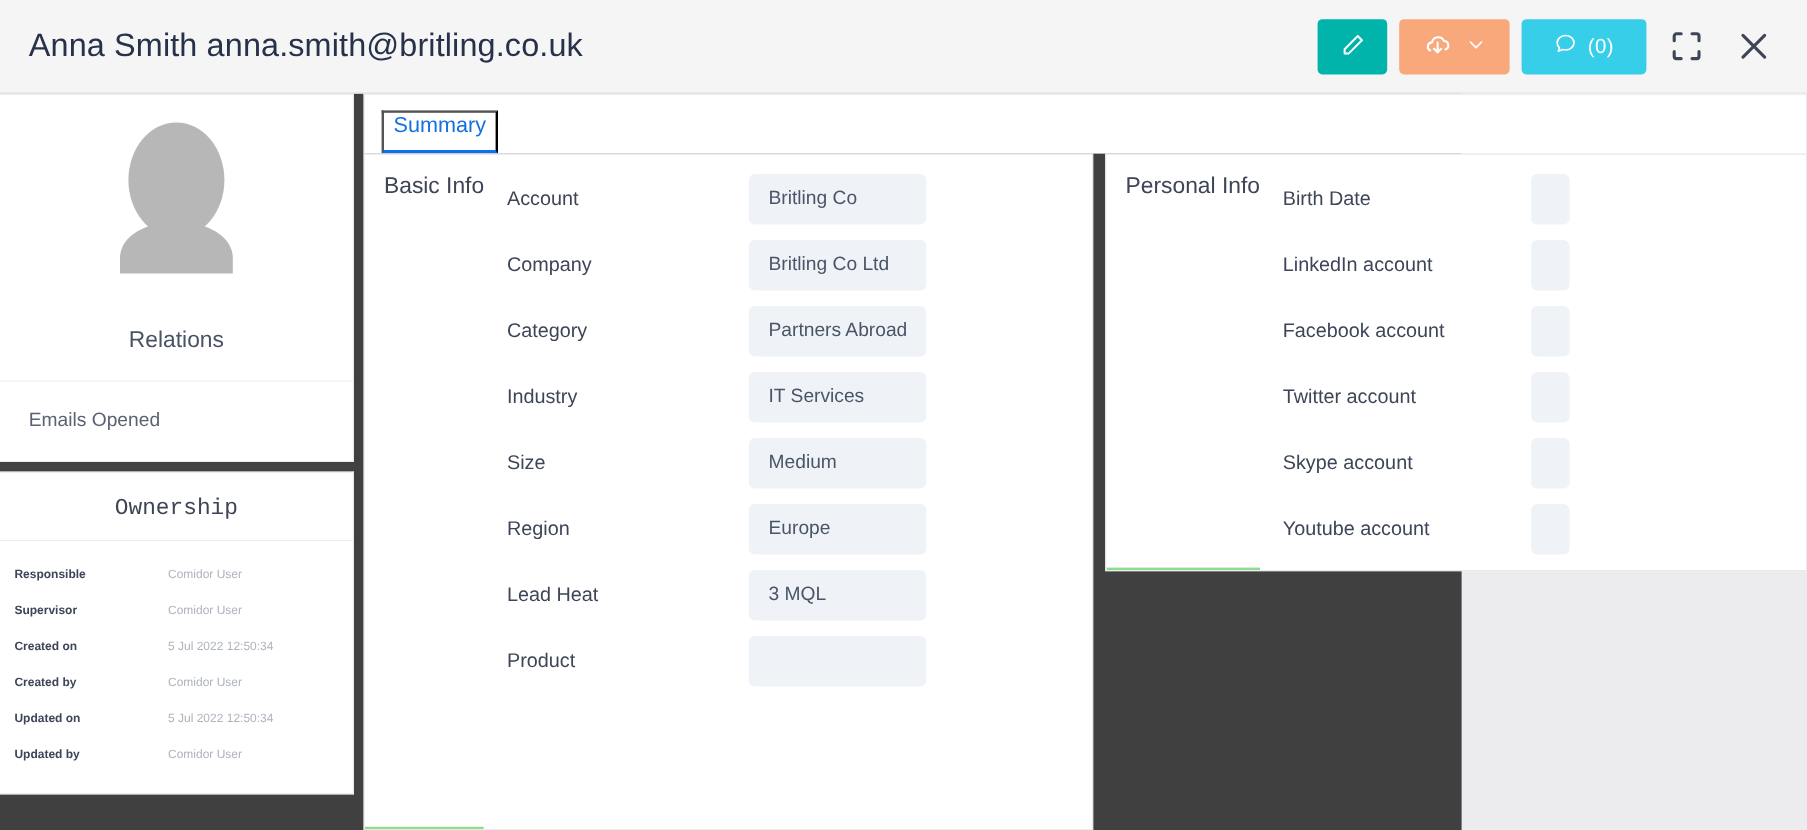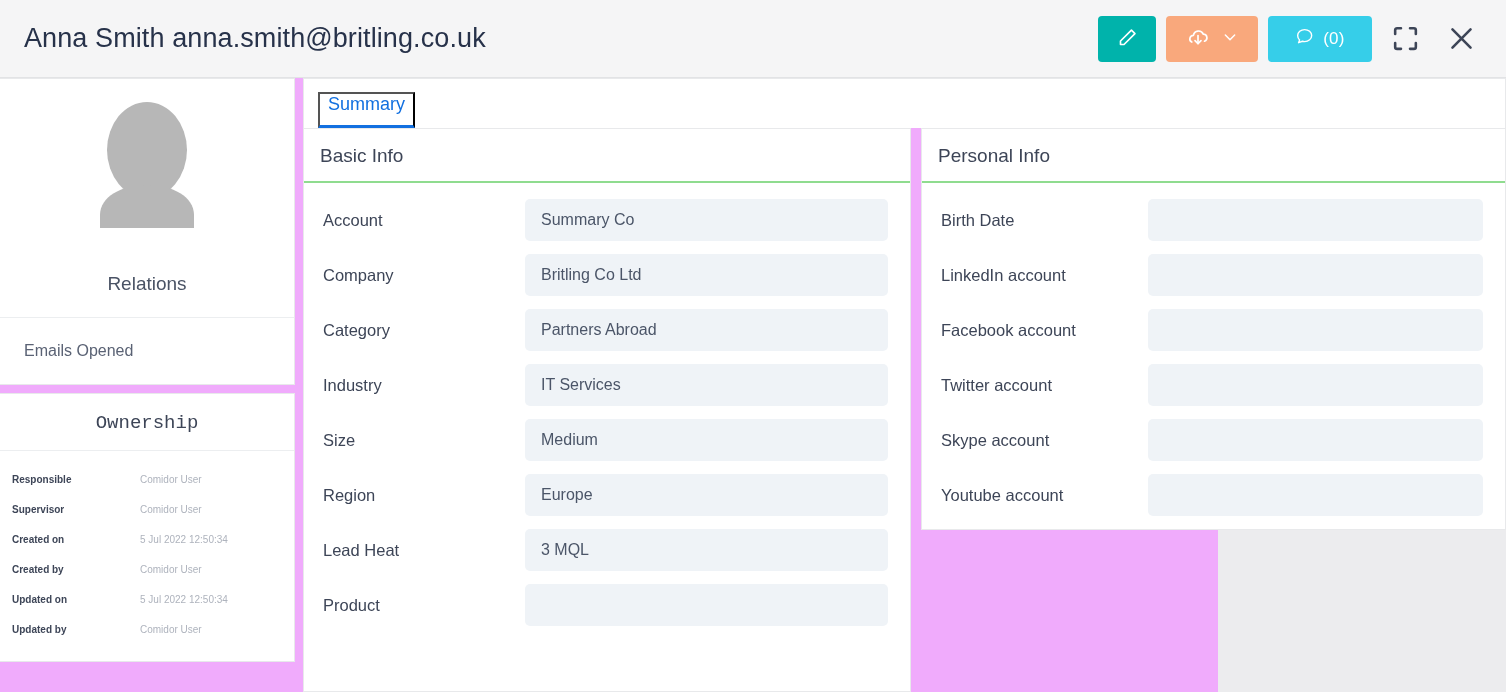--- a/index.html
+++ b/index.html
@@ -11,21 +11,21 @@
     background: #ececee;
     font-family: "Liberation Sans", sans-serif;
     color: #3d4557;
   }
 
   
   .app {
     position: relative;
     width: 1218px;
     height: 692px;
-    background: #f0abfc;
+    background: #404040;
   }
 
   
   .header {
     position: absolute;
     top: 0; left: 0;
     width: 1506px;
     height: 78px;
     background: #f5f5f6;
     border-bottom: 1px solid #e2e3e5;
@@ -188,21 +188,21 @@
     gap: 10px;
     min-height: 0;
   }
   .col-left  { width: 608px; flex: 0 0 608px; display:flex; flex-direction: column; }
   .col-right { flex: 1 1 auto; display: flex; flex-direction: column; gap: 11px; min-width: 0; }
 
   .panel {
     background: #ffffff;
     border: 1px solid #e8e9eb;
     display: flex;
-    flex-direction: column;
+    flex-direction: row;
     overflow: hidden;
   }
   .panel-header {
     font-size: 19px;
     color: #3d4557;
     padding: 16px 0 14px 16px;
     border-bottom: 2px solid #8fdc8f;
   }
   .panel-body {
     padding: 16px 0 0 1px;
@@ -370,21 +370,21 @@
 
       <div class="panels">
 
         <div class="col-left">
           <div class="panel grow">
             <div class="panel-header">Basic Info</div>
             <div class="panel-body">
 
               <div class="field-row">
                 <div class="field-label">Account</div>
-                <div class="field-value">Summary Co</div>
+                <div class="field-value">Britling Co</div>
               </div>
               <div class="field-row">
                 <div class="field-label">Company</div>
                 <div class="field-value">Britling Co Ltd</div>
               </div>
               <div class="field-row">
                 <div class="field-label">Category</div>
                 <div class="field-value">Partners Abroad</div>
               </div>
               <div class="field-row">

